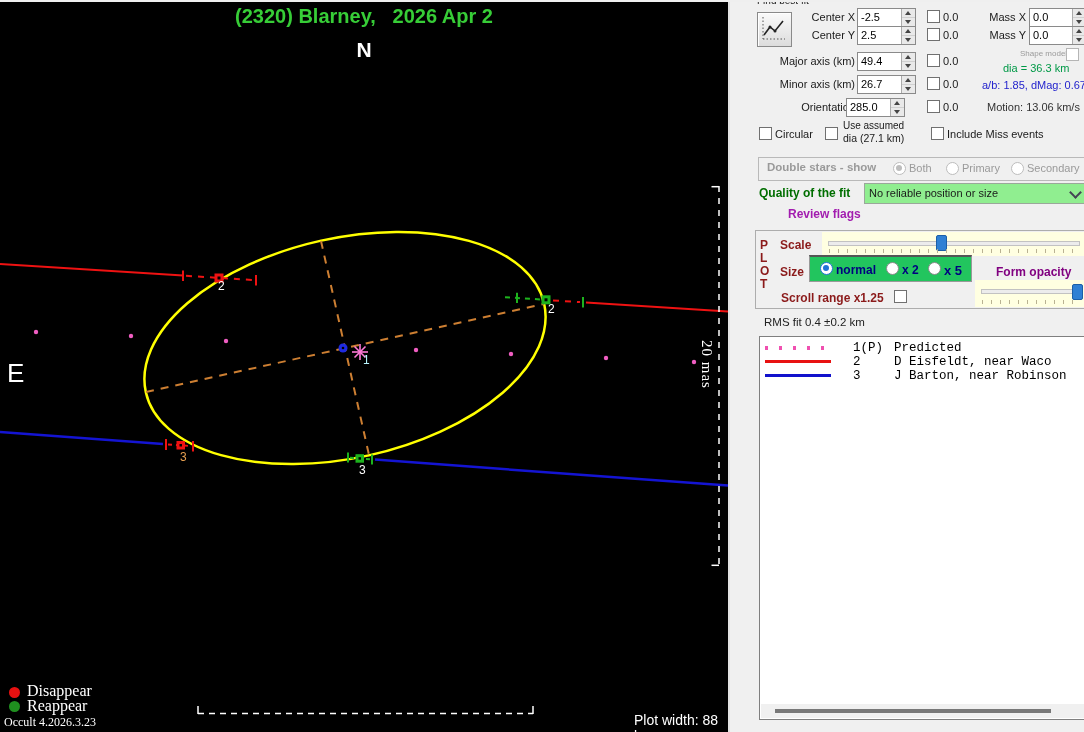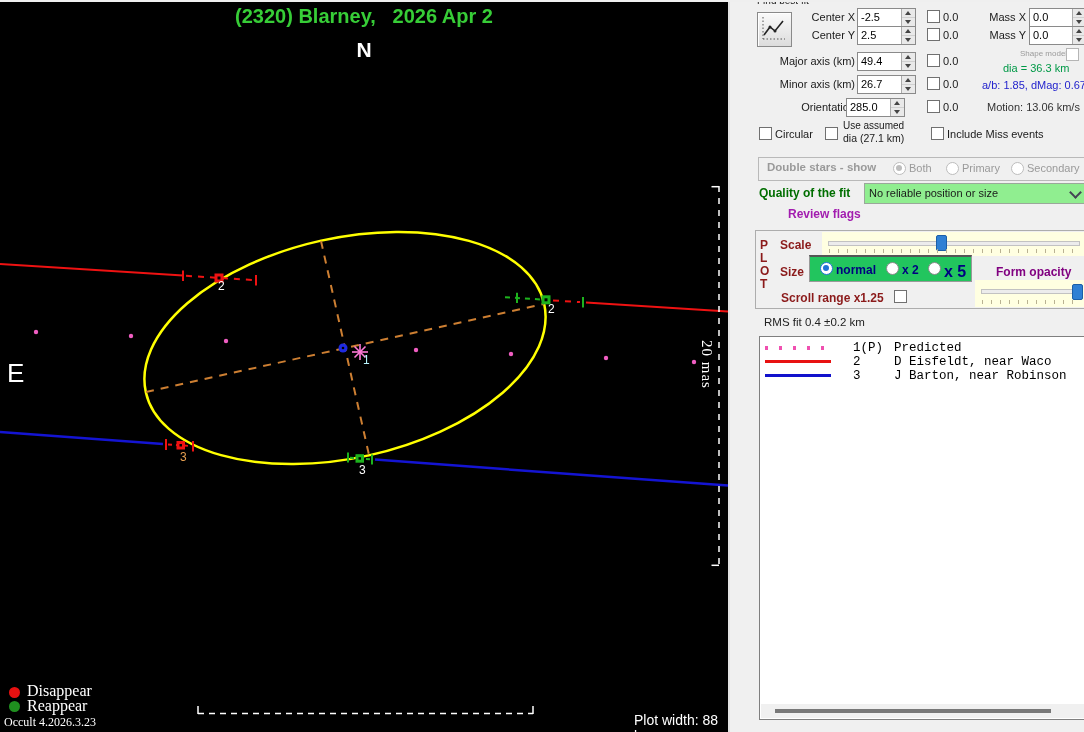--- a/index.html
+++ b/index.html
@@ -313,21 +313,21 @@
         <div class="ticks"></div>
       </div>
 
       <span class="lbl boldred" style="left:24px;top:34px">Size</span>
       <div class="abs" style="left:53px;top:24px;width:161px;height:24px;background:#22c55e;border:1px solid #999;border-top:2px solid #555">
         <span class="radio sel" style="left:10px;top:5px"></span>
         <span class="lbl" style="left:26px;top:6px;font-weight:bold;font-size:12px;color:#000080">normal</span>
         <span class="radio" style="left:76px;top:5px"></span>
         <span class="lbl" style="left:92px;top:6px;font-weight:bold;font-size:12px;color:#000080">x 2</span>
         <span class="radio" style="left:118px;top:5px"></span>
-        <span class="lbl" style="left:134px;top:6px;font-weight:bold;font-size:16px;color:#000080">x 5</span>
+        <span class="lbl" style="left:134px;top:6px;font-weight:bold;font-size:13px;color:#000080">x 5</span>
       </div>
       <span class="lbl" style="left:240px;top:34px;font-weight:bold;font-size:12px;color:#800080">Form opacity</span>
 
       <span class="lbl boldred" style="left:25px;top:60px">Scroll range x1.25</span>
       <span class="cb" style="left:138px;top:59px"></span>
       <div class="slider" style="left:219px;top:49px;width:111px;height:27px">
         <div class="track"></div>
         <div class="thumb" style="right:3px;top:4px"></div>
         <div class="ticks"></div>
       </div>

